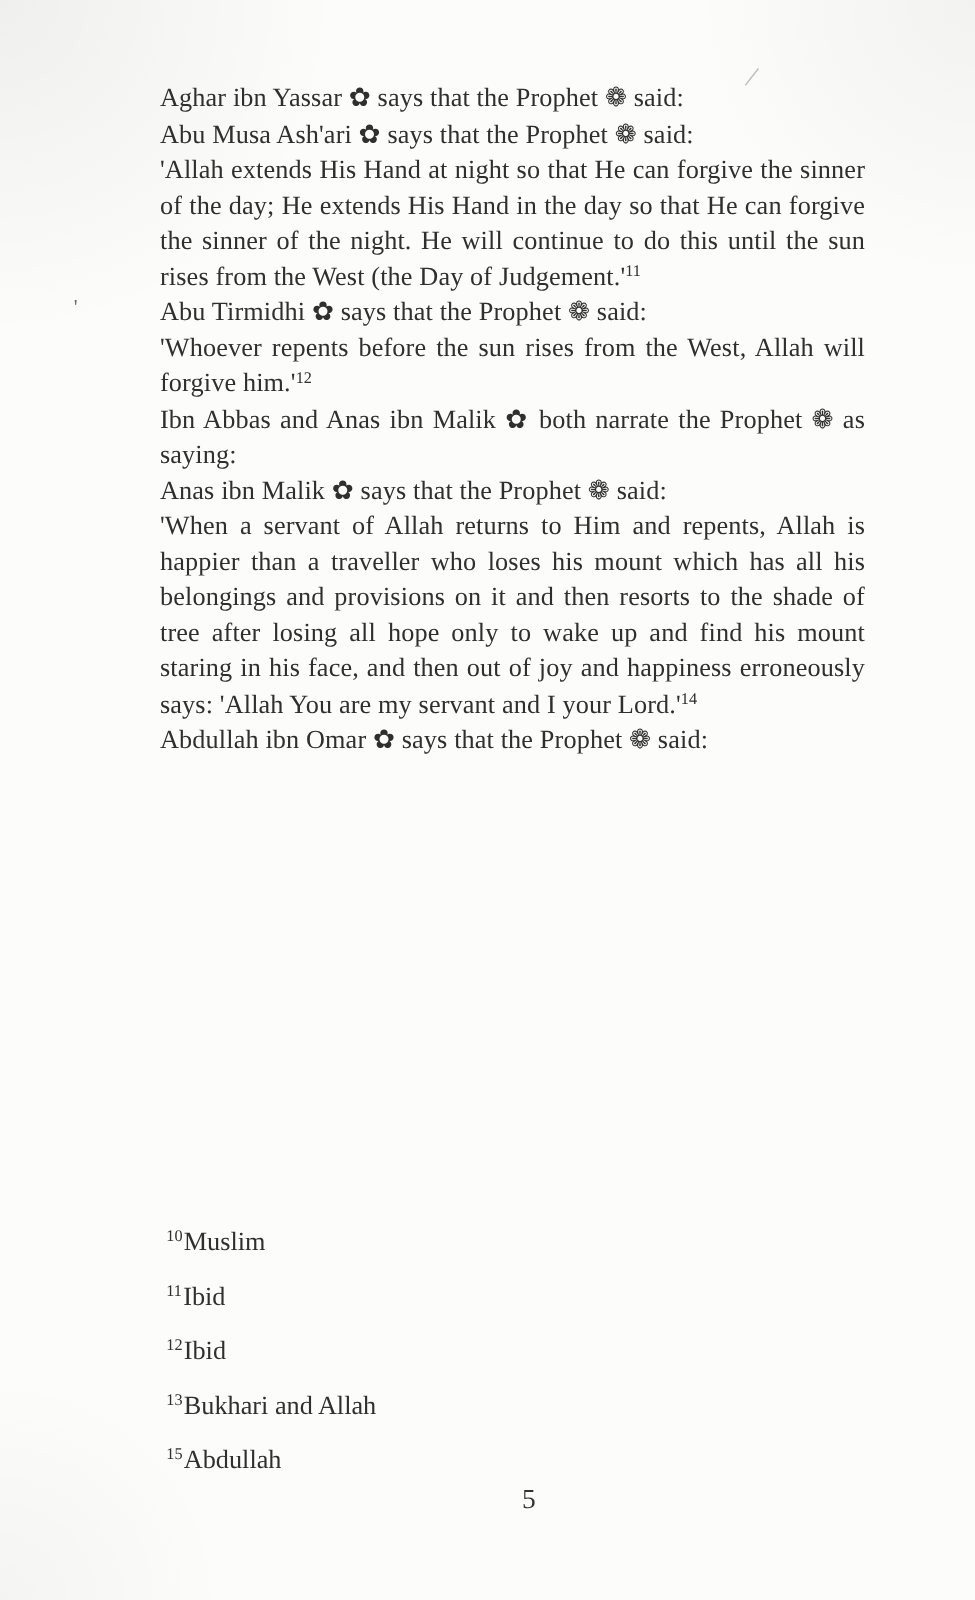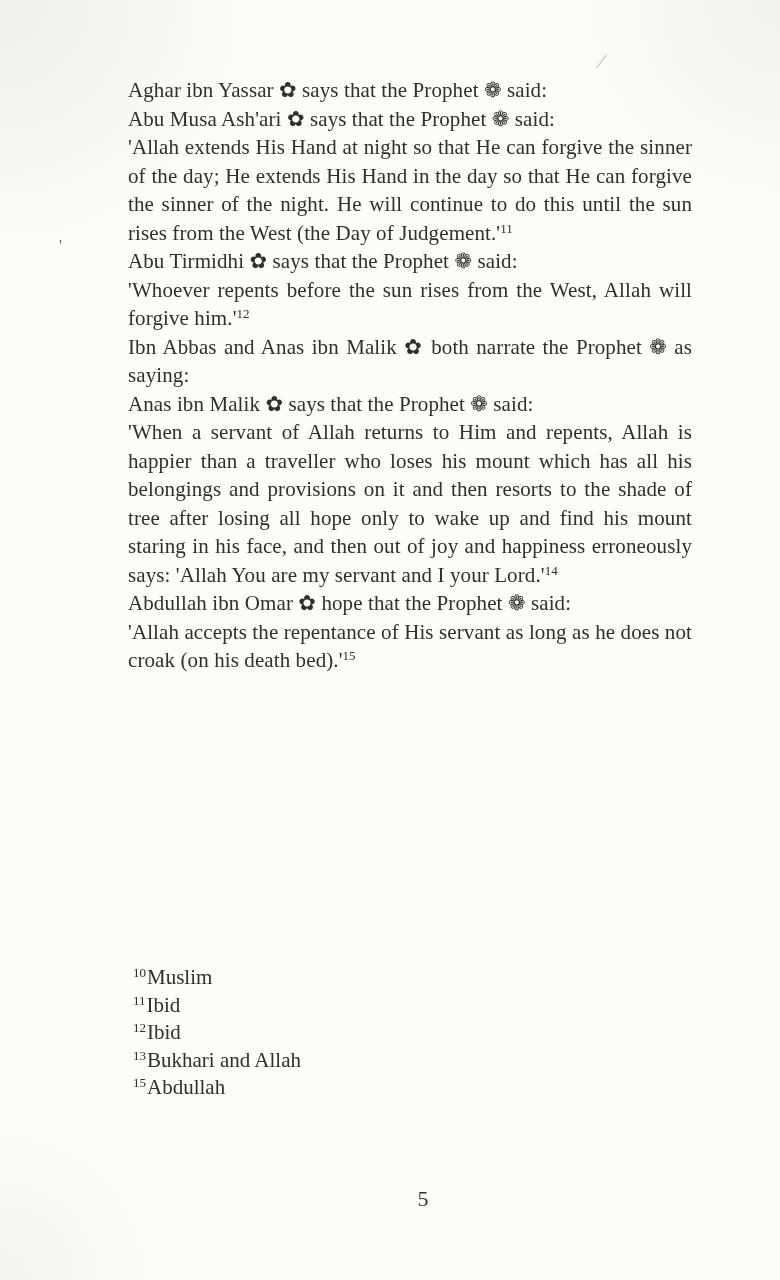--- a/index.html
+++ b/index.html
@@ -21,21 +21,21 @@
     inset: 0;
     pointer-events: none;
     background:
       radial-gradient(circle at 0% 0%, rgba(0,0,0,0.05), rgba(0,0,0,0) 18%),
       radial-gradient(circle at 100% 0%, rgba(0,0,0,0.04), rgba(0,0,0,0) 15%),
       radial-gradient(circle at 0% 100%, rgba(0,0,0,0.03), rgba(0,0,0,0) 12%);
   }
   .text-block {
     position: absolute;
     left: 128px;
-    top: 76px;
+    top: 64px;
     width: 564px;
     font-size: 21px;
     line-height: 28.5px;
     text-align: justify;
     letter-spacing: 0.1px;
   }
   .text-block p {
     margin: 0;
     padding: 0;
   }
@@ -47,20 +47,21 @@
   }
   .footnotes {
     position: absolute;
     left: 133px;
     top: 964px;
     font-size: 21px;
     line-height: 27.5px;
   }
   .fn {
     white-space: nowrap;
+    margin-top: 16px;
   }
   .fn sup {
     font-size: 13px;
     line-height: 0;
     vertical-align: 7px;
     margin-right: 1px;
   }
   .page-number {
     position: absolute;
     left: 408px;
@@ -97,22 +98,21 @@
 
 <main class="text-block">
   <p><span>Aghar ibn Yassar ✿ says that the Prophet ❁ said:</span><sup class="fnref"></sup></p>
   <p><span>Abu Musa Ash'ari ✿ says that the Prophet ❁ said:</span><sup class="fnref"></sup></p>
   <p><span>'Allah extends His Hand at night so that He can forgive the sinner of the day; He extends His Hand in the day so that He can forgive the sinner of the night.  He will continue to do this until the sun rises from the West (the Day of Judgement.'</span><sup class="fnref">11</sup></p>
   <p><span>Abu Tirmidhi ✿ says that the Prophet ❁ said:</span><sup class="fnref"></sup></p>
   <p><span>'Whoever repents before the sun rises from the West, Allah will forgive him.'</span><sup class="fnref">12</sup></p>
   <p><span>Ibn Abbas and Anas ibn Malik ✿ both narrate the Prophet ❁ as saying:</span><sup class="fnref"></sup></p>
   <p><span>Anas ibn Malik  ✿ says that the Prophet ❁ said:</span><sup class="fnref"></sup></p>
   <p><span>'When a servant of Allah returns to Him and repents, Allah is happier than a traveller who loses his mount which has all his belongings and provisions on it and then resorts to the shade of tree after losing all hope only to wake up and find his mount staring in his face, and then out of joy and happiness erroneously says: 'Allah You are my servant and I your Lord.'</span><sup class="fnref">14</sup></p>
-  <p><span>Abdullah ibn Omar ✿ hope that the Prophet ❁ said:</span><sup class="fnref"></sup></p>
-  <p><span>'Allah accepts the repentance of His servant as long as he does not croak (on his death bed).'</span><sup class="fnref">15</sup></p>
+  <p><span>Abdullah ibn Omar ✿ says that the Prophet ❁ said:</span><sup class="fnref"></sup></p>
 </main>
 
 <section class="footnotes">
   <div class="fn"><sup>10</sup><span>Muslim</span></div>
   <div class="fn"><sup>11</sup><span>Ibid</span></div>
   <div class="fn"><sup>12</sup><span>Ibid</span></div>
   <div class="fn"><sup>13</sup><span>Bukhari and Allah</span></div>
   <div class="fn"><sup>15</sup><span>Abdullah</span></div>
 </section>
 

